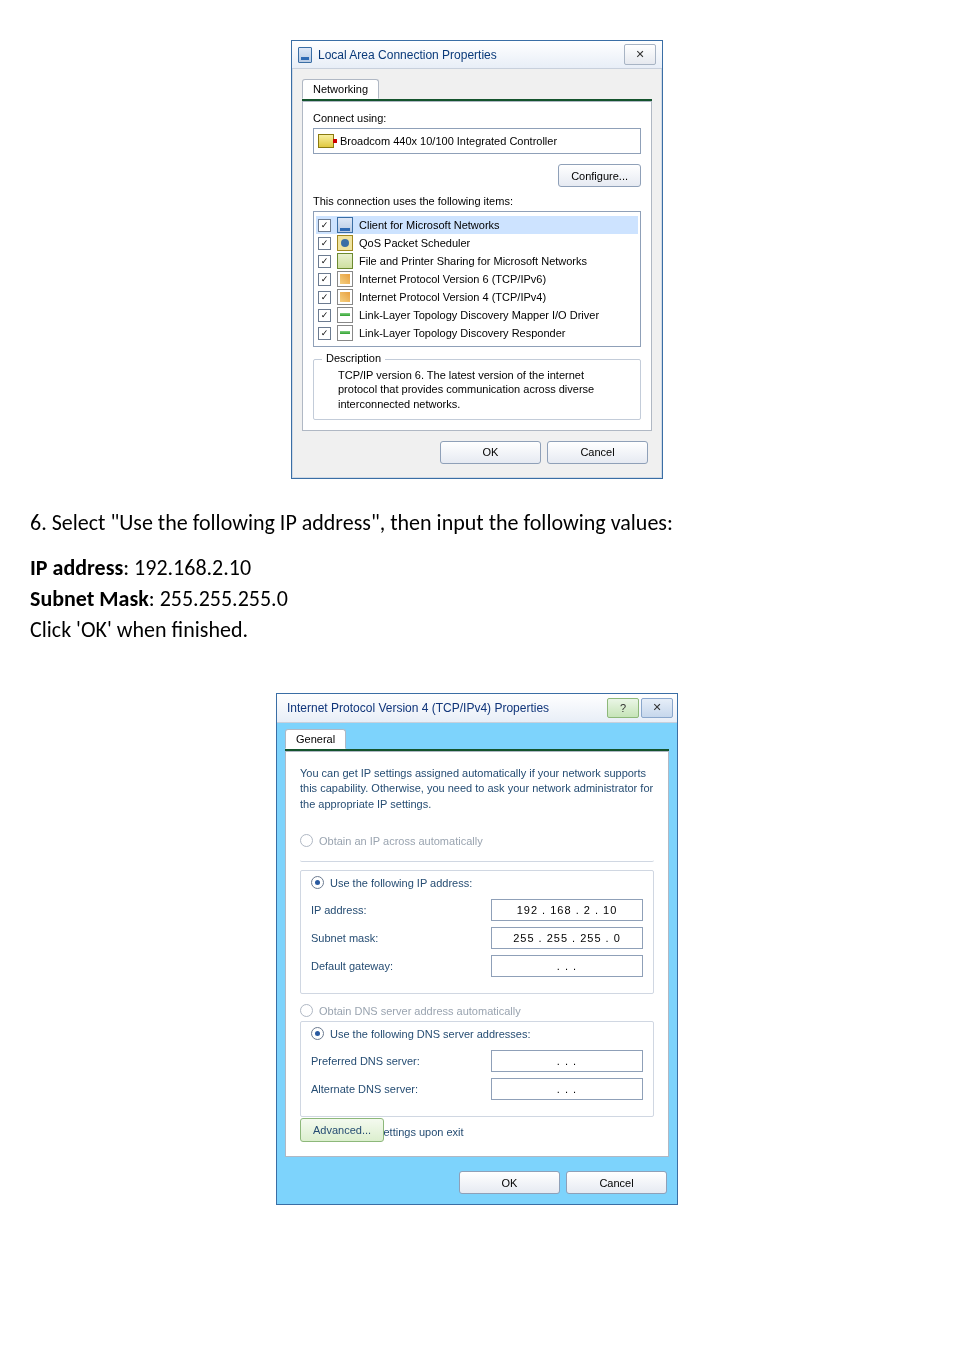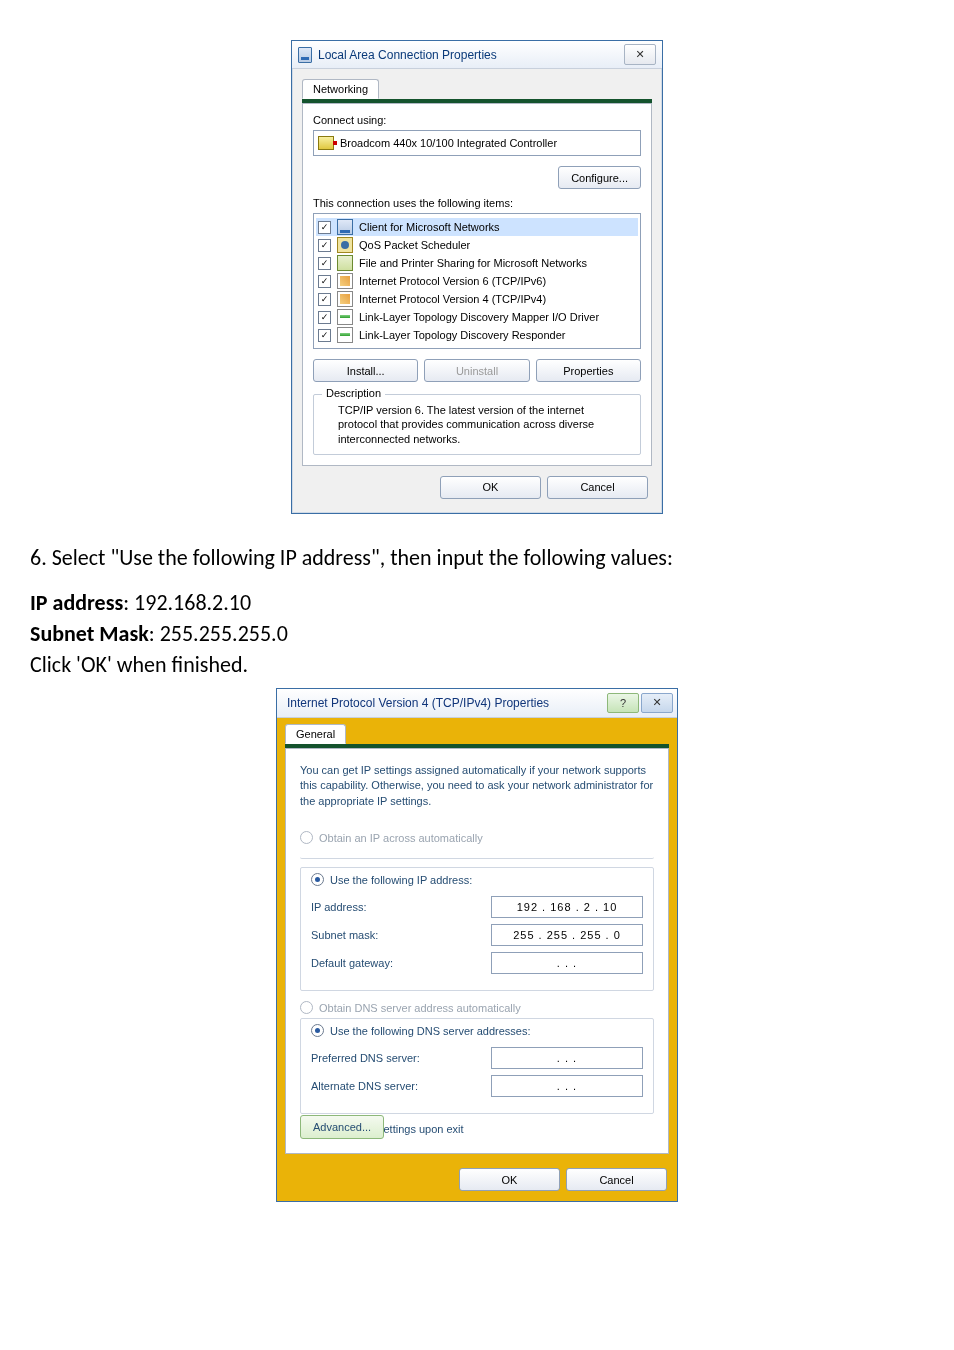--- a/index.html
+++ b/index.html
@@ -64,21 +64,21 @@
     justify-content: center;
     font-family: "Segoe UI Symbol", Arial, sans-serif;
     font-size: 11px;
     padding-bottom:1px;
   }
   .dialog-inner {
     padding: 10px;
   }
   .tabstrip {
     display:flex;
-    border-bottom:5px solid #14532d;
+    border-bottom:3px solid #14532d;
     margin-bottom:-1px;
   }
   .tab {
     background:#fff;
     border:1px solid #b0b8c4;
     border-bottom:1px solid #fff;
     border-radius:3px 3px 0 0;
     padding:3px 10px;
     font-size:11px;
   }
@@ -180,21 +180,22 @@
   .indent-block p { margin:0 0 4px 0; }
   .bold { font-weight:bold; }
   .after-ip { margin-top:20px;margin-bottom:28px; }
 
   
   .dialog2 {
     width:400px;
     border:1px solid #3a6ea5;
     font-family:"Segoe UI",Tahoma,sans-serif;
     font-size:11px;
-    background:#eab308;
+    background:#7dd3fc;
+    margin-top:40px;
   }
   .titlebar2 {
     display:flex;
     justify-content:space-between;
     align-items:center;
     padding:4px 4px 4px 10px;
     background:linear-gradient(#ffffff,#e8eef7);
     border-bottom:1px solid #c8d0dc;
     color:#10357a;
     font-size:12px;
@@ -338,25 +339,20 @@
             <div class="cbx">✓</div>
             <div class="li-icon ic-ll"></div>
             <span>Link-Layer Topology Discovery Mapper I/O Driver</span>
           </div>
           <div class="listitem">
             <div class="cbx">✓</div>
             <div class="li-icon ic-ll"></div>
             <span>Link-Layer Topology Discovery Responder</span>
           </div>
         </div>
-        <div class="btn-row">
-          <div class="btn">Install...</div>
-          <div class="btn disabled">Uninstall</div>
-          <div class="btn">Properties</div>
-        </div>
         <div class="groupbox">
           <div class="legend">Description</div>
           <div class="desc-text">TCP/IP version 6. The latest version of the internet protocol that provides communication across diverse interconnected networks.</div>
         </div>
       </div>
       <div class="bottom-row">
         <div class="btn">OK</div>
         <div class="btn">Cancel</div>
       </div>
     </div>

